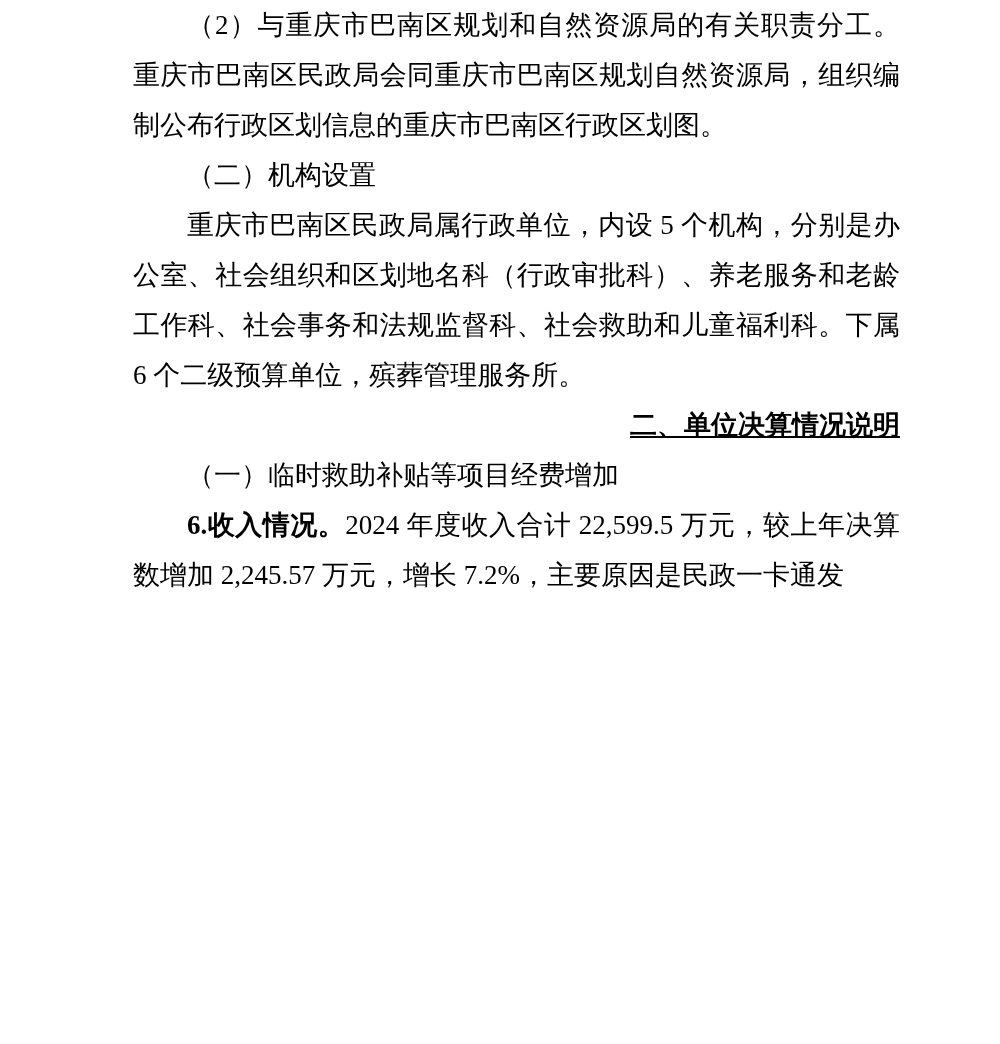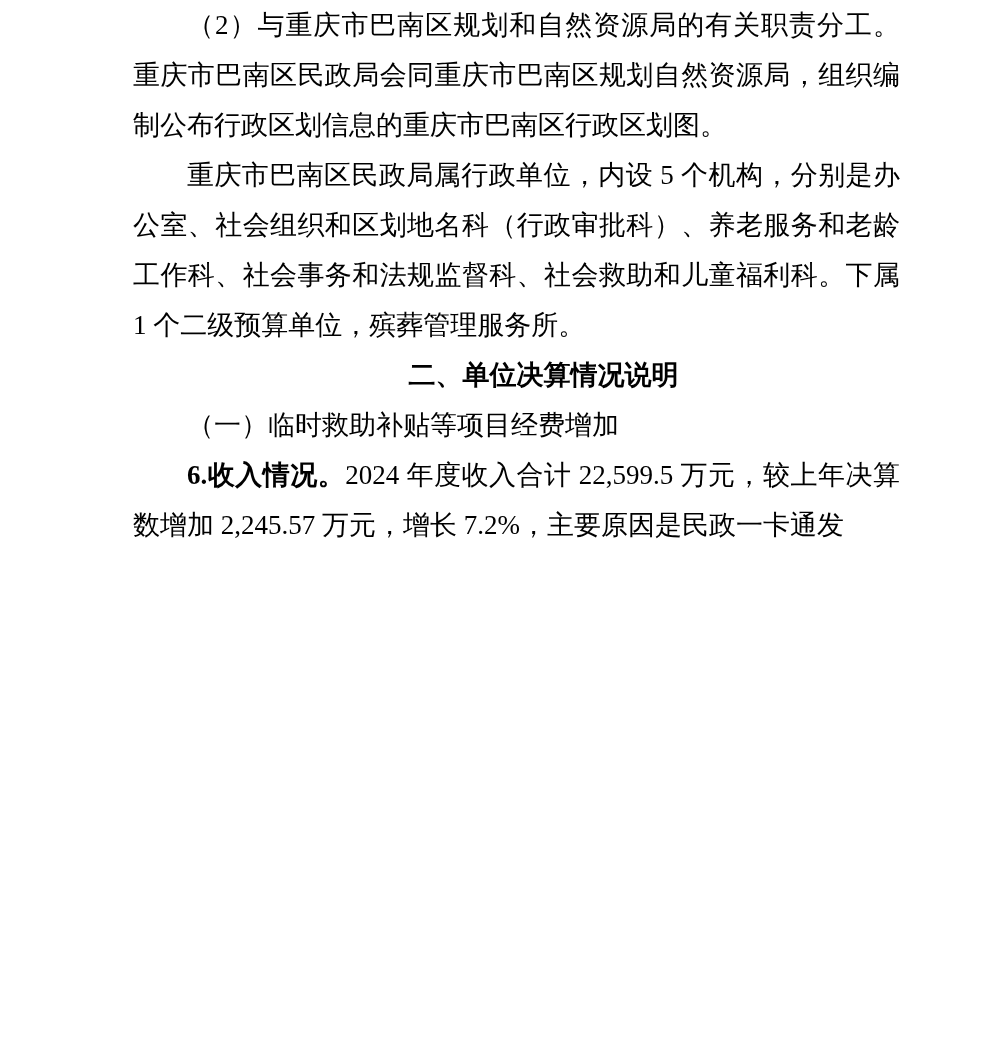--- a/index.html
+++ b/index.html
@@ -23,38 +23,40 @@
     font-size: 27px;
     line-height: 50px;
     color: #000000;
     text-align: justify;
     text-indent: 2em;
     word-break: break-all;
   }
   .heading-hei {
     font-family: "Liberation Sans", "DejaVu Sans", sans-serif;
     font-weight: 700;
-    text-align: center;
+    text-align: right;
+    text-decoration: underline;
   }
   .heading-kai {
     text-align: left;
   }
   .para-lead {
     font-weight: 700;
   }
 </style>
 </head>
 <body>
 
 <div class="page">
   <p class="doc-line">（2）与重庆市巴南区规划和自然资源局的有关职责分工。重庆市巴南区民政局会同重庆市巴南区规划自然资源局，组织编制公布行政区划信息的重庆市巴南区行政区划图。</p>
 
 
+  <p class="doc-line heading-kai">（二）机构设置</p>
 
-  <p class="doc-line">重庆市巴南区民政局属行政单位，内设 5 个机构，分别是办公室、社会组织和区划地名科（行政审批科）、养老服务和老龄工作科、社会事务和法规监督科、社会救助和儿童福利科。下属 1 个二级预算单位，殡葬管理服务所。</p>
+  <p class="doc-line">重庆市巴南区民政局属行政单位，内设 5 个机构，分别是办公室、社会组织和区划地名科（行政审批科）、养老服务和老龄工作科、社会事务和法规监督科、社会救助和儿童福利科。下属 6 个二级预算单位，殡葬管理服务所。</p>
 
   <p class="doc-line heading-hei">二、单位决算情况说明</p>
 
   <p class="doc-line heading-kai">（一）临时救助补贴等项目经费增加</p>
 
 
   <p class="doc-line">
     <span class="para-lead">6.收入情况。</span><span>2024 年度收入合计 22,599.5 万元，较上年决算数增加 2,245.57 万元，增长 7.2%，主要原因是民政一卡通发</span>
   </p>
 </div>

